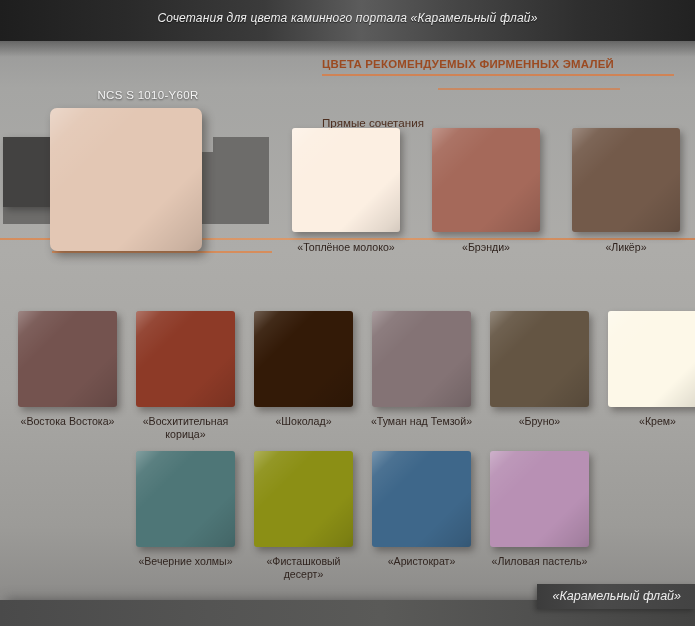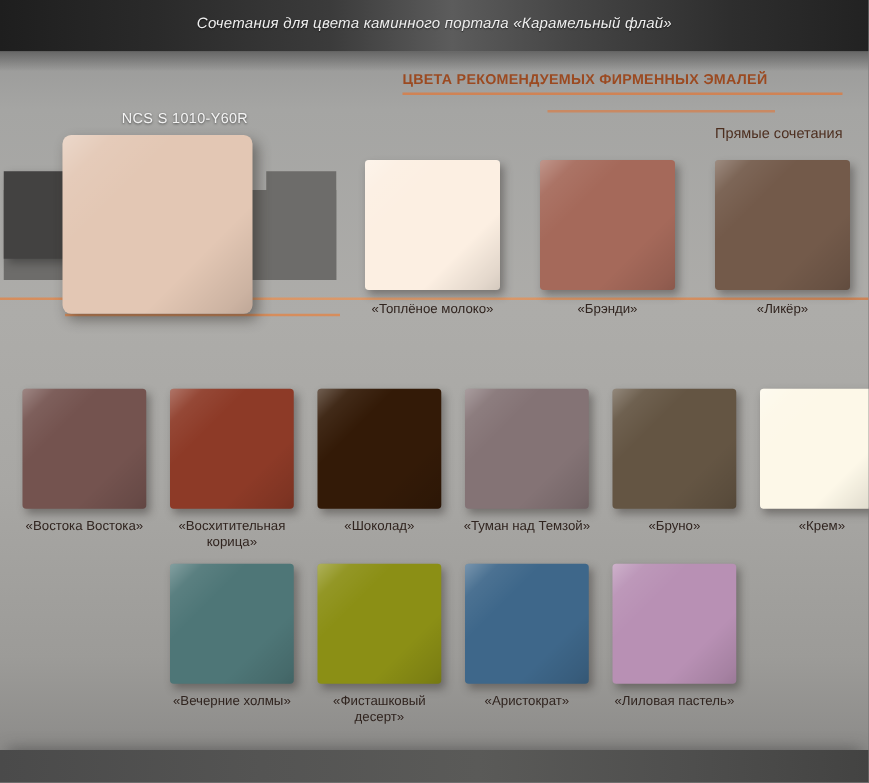--- a/index.html
+++ b/index.html
@@ -150,21 +150,22 @@
     text-align: left;
     color: #9b4a21;
     font-size: 11.4px;
     font-weight: bold;
     letter-spacing: .25px;
   }
   .sub-head {
     position: absolute;
     color: #4d2f20;
     font-size: 11.6px;
-    text-align: right;
+    text-align: left;
+    margin-top: 16px;
   }
   #sub-direct { left: 322px; top: 100px; width: 352px; }
   #sub-contrast { left: 0px; top: 287px; width: 695px; }
 
   
   .swatch {
     position: absolute;
     border-radius: 3px;
     box-shadow: 3px 4px 7px rgba(45,40,38,.42);
   }
@@ -249,14 +250,15 @@
       <div class="sw-label" style="left: 129.5px; top: 555px; width: 112px;">«Вечерние холмы»</div>
       <div class="swatch" style="left: 254px; top: 451px; width: 99px; height: 96px; background: rgb(139, 143, 21);"></div>
       <div class="sw-label" style="left: 247.5px; top: 555px; width: 112px;">«Фисташковый десерт»</div>
       <div class="swatch" style="left: 372px; top: 451px; width: 99px; height: 96px; background: rgb(62, 103, 138);"></div>
       <div class="sw-label" style="left: 365.5px; top: 555px; width: 112px;">«Аристократ»</div>
       <div class="swatch" style="left: 490px; top: 451px; width: 99px; height: 96px; background: rgb(184, 144, 180);"></div>
       <div class="sw-label" style="left: 483.5px; top: 555px; width: 112px;">«Лиловая пастель»</div>
     </div>
 
   <div class="bottombar"></div>
+  <div class="footerchip">«Карамельный флай»</div>
 
 </div>
 
 </body></html>

